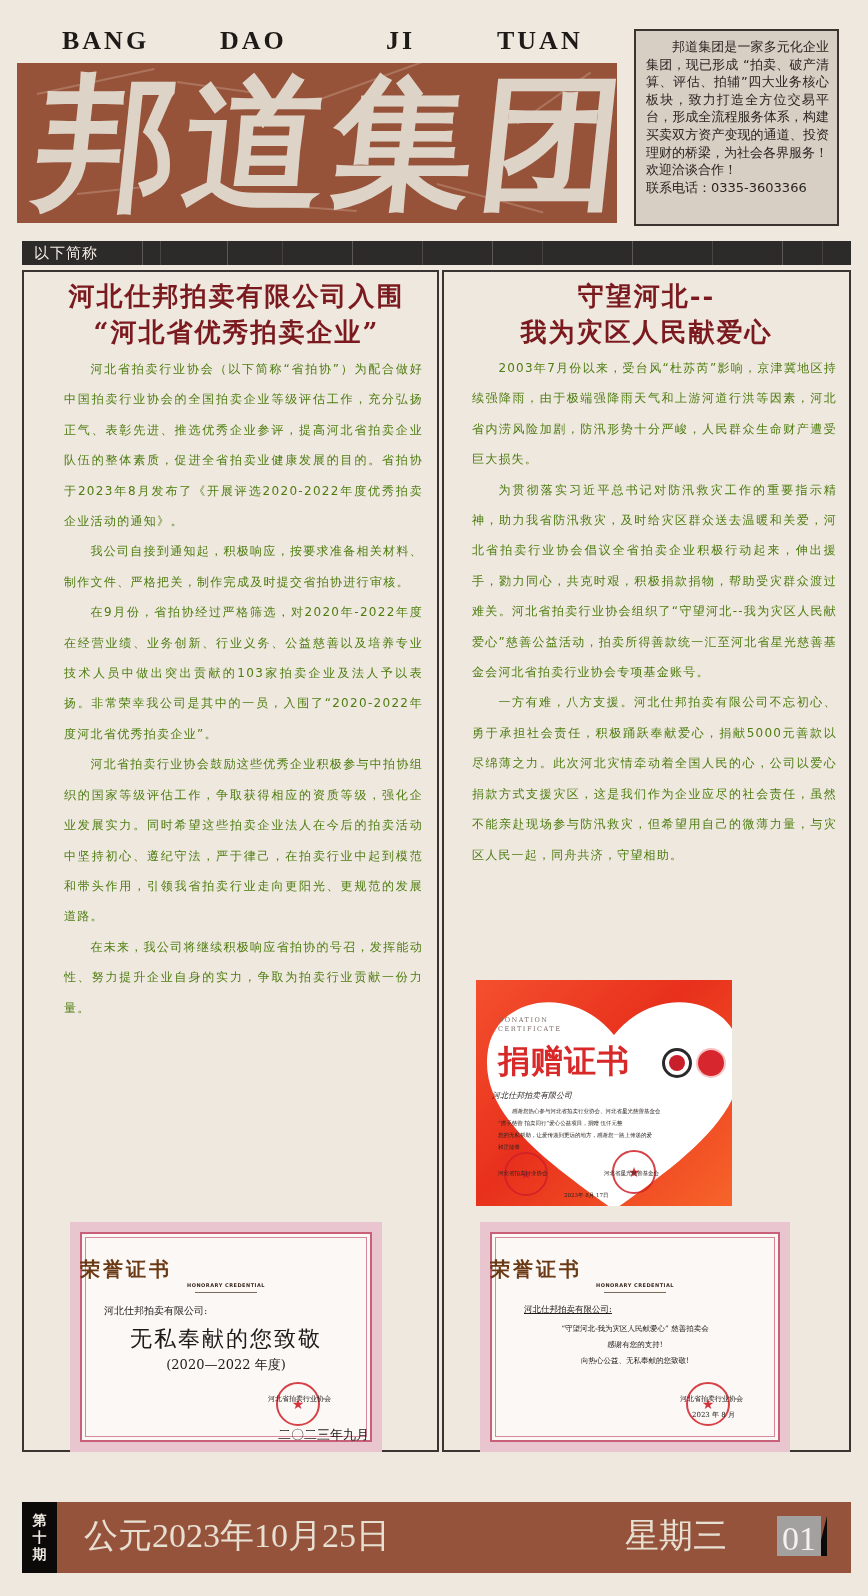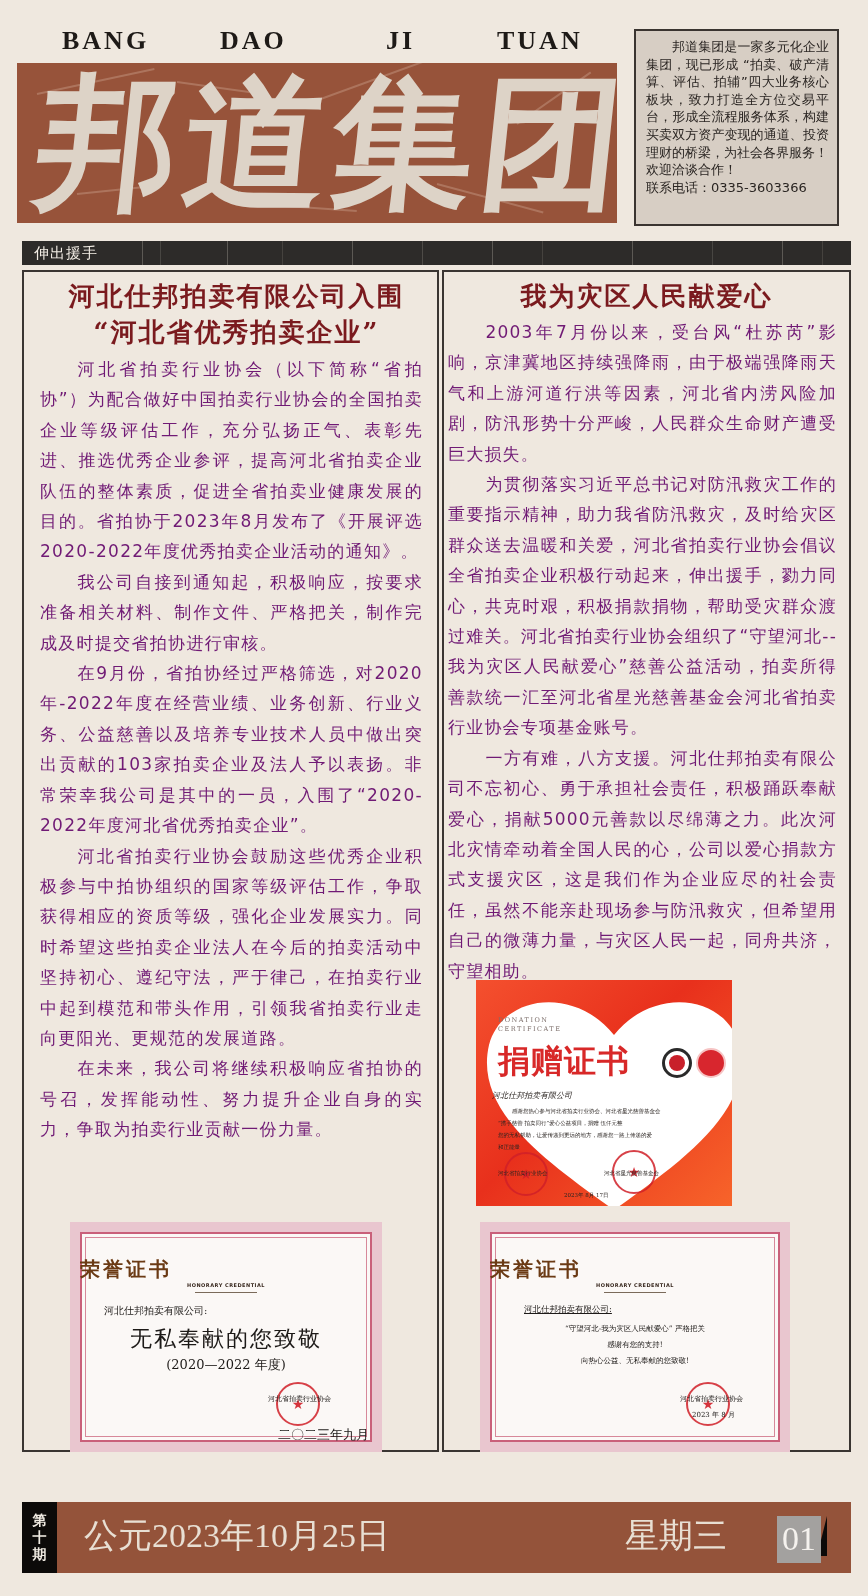--- a/index.html
+++ b/index.html
@@ -22,21 +22,21 @@
   .section-label { position: absolute; left: 12px; top: 2px; font-size: 15px; line-height: 20px; color: #f2ece4; letter-spacing: 1px; }
 
   .column { position: absolute; top: 270px; height: 1182px; border: 2px solid #3a3532; background: #efe8df; }
   .col-left { left: 22px; width: 417px; }
   .col-right { left: 442px; width: 409px; }
 
   .headline { text-align: center; color: #7a1a1e; font-family: "DejaVu Serif", "Liberation Serif", serif; font-weight: bold; font-size: 26px; line-height: 36px; letter-spacing: 2px; }
   .col-left .headline { margin-top: 6px; padding-left: 12px; }
   .col-right .headline { margin-top: 6px; }
 
-  .article { padding: 4px 14px 0 16px; font-size: 17px; line-height: 30.4px; color: #701a75; letter-spacing: 1.3px; }
+  .article { padding: 4px 14px 0 16px; font-size: 12px; line-height: 30.4px; color: #4d7c0f; letter-spacing: 1.3px; margin-left: 24px; }
   .article p { text-indent: 2.2em; text-align: justify; }
   .col-right .article { padding: 3px 12px 0 4px; letter-spacing: 1.2px; }
 
   .cert { position: absolute; background: #fbf8f6; overflow: hidden; }
   .cert-honor { border: 10px solid #e9c6cf; box-shadow: inset 0 0 0 2px #c9607a, inset 0 0 0 5px #fbf8f6, inset 0 0 0 6px #d7889a; }
   .cert-honor .title { position: absolute; left: 0; right: 0; text-align: left; font-family: "DejaVu Serif", serif; font-weight: bold; color: #6b3a14; }
   .cert-honor .sub { position: absolute; left: 0; right: 0; text-align: center; font-family: "DejaVu Sans", sans-serif; font-size: 5px; font-weight: bold; letter-spacing: 0.5px; color: #3a2a20; }
   .cert-honor .ornament { position: absolute; left: 50%; width: 62px; margin-left: -31px; height: 2px; border-top: 1px solid #7a6a5a; }
   .cert-honor .txt { position: absolute; font-family: "DejaVu Serif", serif; color: #1d1a18; white-space: nowrap; }
   .seal { position: absolute; border-radius: 50%; border: 2px solid rgba(208,32,40,0.85); }
@@ -48,21 +48,21 @@
   .cert-donation .don-title { position: absolute; left: 22px; top: 60px; font-family: "DejaVu Serif", serif; font-weight: bold; font-size: 32px; letter-spacing: 1px; color: #d82828; }
   .cert-donation .logo { position: absolute; top: 68px; width: 30px; height: 30px; border-radius: 50%; }
   .cert-donation .small { position: absolute; font-family: "DejaVu Serif", serif; font-size: 5.5px; color: #2a2421; white-space: nowrap; }
 
   .footer-bar { position: absolute; left: 22px; top: 1502px; width: 829px; height: 71px; background: #94533a; }
   .issue-tab { position: absolute; left: 0; top: 0; width: 35px; height: 71px; background: #0c0a09; color: #f0ebe3; font-family: "DejaVu Serif", serif; font-weight: bold; font-size: 14px; line-height: 17px; text-align: center; padding-top: 10px; }
   .date-text { position: absolute; left: 62px; top: 13px; font-family: "Liberation Serif", "DejaVu Serif", serif; font-size: 34px; line-height: 42px; color: #e8dfd3; letter-spacing: 0px; }
   .weekday-text { position: absolute; left: 603px; top: 13px; font-family: "Liberation Serif", "DejaVu Serif", serif; font-size: 34px; line-height: 42px; color: #e8dfd3; }
   .page-num-wrap { position: absolute; left: 755px; top: 14px; width: 52px; height: 46px; }
   .page-flap { position: absolute; left: 40px; top: 0; width: 0; height: 0; border-left: 10px solid transparent; border-bottom: 40px solid #0c0a09; }
-  .page-num { position: absolute; left: 0; top: 0; width: 44px; height: 47px; background: #a3a19f; color: #f5f2ee; font-family: "Liberation Serif", "DejaVu Serif", serif; font-size: 34px; line-height: 46px; text-align: center; }
+  .page-num { position: absolute; left: 0; top: 0; width: 44px; height: 40px; background: #a3a19f; color: #f5f2ee; font-family: "Liberation Serif", "DejaVu Serif", serif; font-size: 34px; line-height: 46px; text-align: center; }
 </style>
 </head>
 <body>
 
 <div class="pinyin-row">
   <span class="pinyin" style="left:10px">BANG</span>
   <span class="pinyin" style="left:168px">DAO</span>
   <span class="pinyin" style="left:334px">JI</span>
   <span class="pinyin" style="left:445px">TUAN</span>
 </div>
@@ -90,21 +90,21 @@
   <div class="grain" style="left:205px"></div>
     <div class="grain" style="left:260px;opacity:.5"></div>
   <div class="grain" style="left:330px"></div>
     <div class="grain" style="left:400px;opacity:.7"></div>
   <div class="grain" style="left:470px"></div>
     <div class="grain" style="left:520px;opacity:.5"></div>
   <div class="grain" style="left:610px"></div>
     <div class="grain" style="left:690px;opacity:.6"></div>
   <div class="grain" style="left:760px"></div>
     <div class="grain" style="left:800px;opacity:.5"></div>
-  <span class="section-label">伸出援手</span>
+  <span class="section-label">以下简称</span>
 </div>
 
 <div class="column col-left">
   <div class="headline">
     <div>河北仕邦拍卖有限公司入围</div>
     <div>“河北省优秀拍卖企业”</div>
   </div>
   <div class="article">
     <p>河北省拍卖行业协会（以下简称“省拍协”）为配合做好中国拍卖行业协会的全国拍卖企业等级评估工作，充分弘扬正气、表彰先进、推选优秀企业参评，提高河北省拍卖企业队伍的整体素质，促进全省拍卖业健康发展的目的。省拍协于2023年8月发布了《开展评选2020-2022年度优秀拍卖企业活动的通知》。</p>
     <p>我公司自接到通知起，积极响应，按要求准备相关材料、制作文件、严格把关，制作完成及时提交省拍协进行审核。</p>
@@ -123,20 +123,21 @@
     <div class="seal" style="left:196px;top:150px;width:44px;height:44px">
         <span class="star">★</span>
       </div>
     <div class="txt" style="left:188px;top:162px;font-size:7px">河北省拍卖行业协会</div>
     <div class="txt" style="left:198px;top:194px;font-size:13px">二〇二三年九月</div>
   </div>
 </div>
 
 <div class="column col-right">
   <div class="headline">
+    <div>守望河北--</div>
     <div>我为灾区人民献爱心</div>
   </div>
   <div class="article">
     <p>2003年7月份以来，受台风“杜苏芮”影响，京津冀地区持续强降雨，由于极端强降雨天气和上游河道行洪等因素，河北省内涝风险加剧，防汛形势十分严峻，人民群众生命财产遭受巨大损失。</p>
     <p>为贯彻落实习近平总书记对防汛救灾工作的重要指示精神，助力我省防汛救灾，及时给灾区群众送去温暖和关爱，河北省拍卖行业协会倡议全省拍卖企业积极行动起来，伸出援手，勠力同心，共克时艰，积极捐款捐物，帮助受灾群众渡过难关。河北省拍卖行业协会组织了“守望河北--我为灾区人民献爱心”慈善公益活动，拍卖所得善款统一汇至河北省星光慈善基金会河北省拍卖行业协会专项基金账号。</p>
     <p>一方有难，八方支援。河北仕邦拍卖有限公司不忘初心、勇于承担社会责任，积极踊跃奉献爱心，捐献5000元善款以尽绵薄之力。此次河北灾情牵动着全国人民的心，公司以爱心捐款方式支援灾区，这是我们作为企业应尽的社会责任，虽然不能亲赴现场参与防汛救灾，但希望用自己的微薄力量，与灾区人民一起，同舟共济，守望相助。</p>
   </div>
 
   <div class="cert cert-donation" style="left:32px;top:708px;width:256px;height:226px;">
     <svg class="heart" viewBox="0 0 260 225">
@@ -165,21 +166,21 @@
     <div class="small" style="left:22px;top:190px">河北省拍卖行业协会</div>
     <div class="small" style="left:128px;top:190px">河北省星光慈善基金会</div>
     <div class="small" style="left:88px;top:212px">2023年 8月 17日</div>
   </div>
 
   <div class="cert cert-honor" style="left:36px;top:950px;width:310px;height:230px;">
     <div class="title" style="top:24px;font-size:20px;letter-spacing:3px">荣誉证书</div>
     <div class="sub" style="top:50px">HONORARY CREDENTIAL</div>
     <div class="ornament" style="top:60px"></div>
     <div class="txt" style="left:34px;top:72px;font-size:8.5px;text-decoration:underline">河北仕邦拍卖有限公司:</div>
-    <div class="txt" style="left:0;right:0;text-align:center;top:92px;font-size:7.5px">“守望河北-我为灾区人民献爱心” 严格把关</div>
+    <div class="txt" style="left:0;right:0;text-align:center;top:92px;font-size:7.5px">“守望河北-我为灾区人民献爱心” 慈善拍卖会</div>
     <div class="txt" style="left:0;right:0;text-align:center;top:108px;font-size:7.5px">感谢有您的支持!</div>
     <div class="txt" style="left:0;right:0;text-align:center;top:124px;font-size:7.5px">向热心公益、无私奉献的您致敬!</div>
     <div class="seal" style="left:196px;top:150px;width:44px;height:44px">
         <span class="star">★</span>
       </div>
     <div class="txt" style="left:190px;top:162px;font-size:7px">河北省拍卖行业协会</div>
     <div class="txt" style="left:202px;top:178px;font-size:7px">2023 年 8 月</div>
   </div>
 </div>
 

